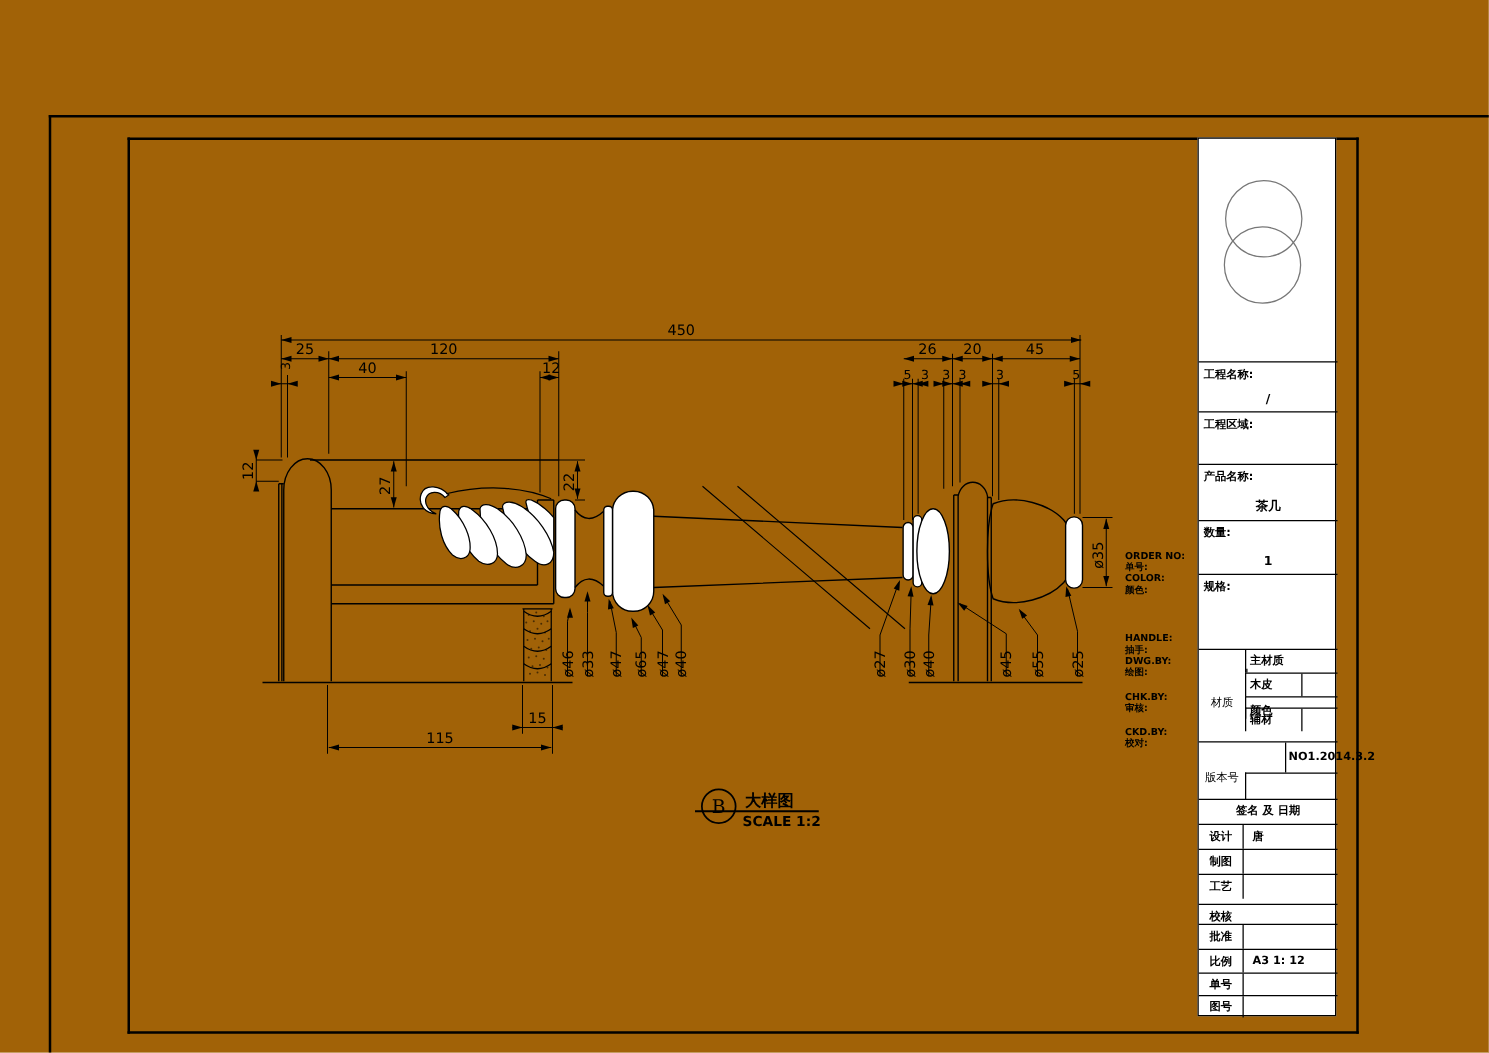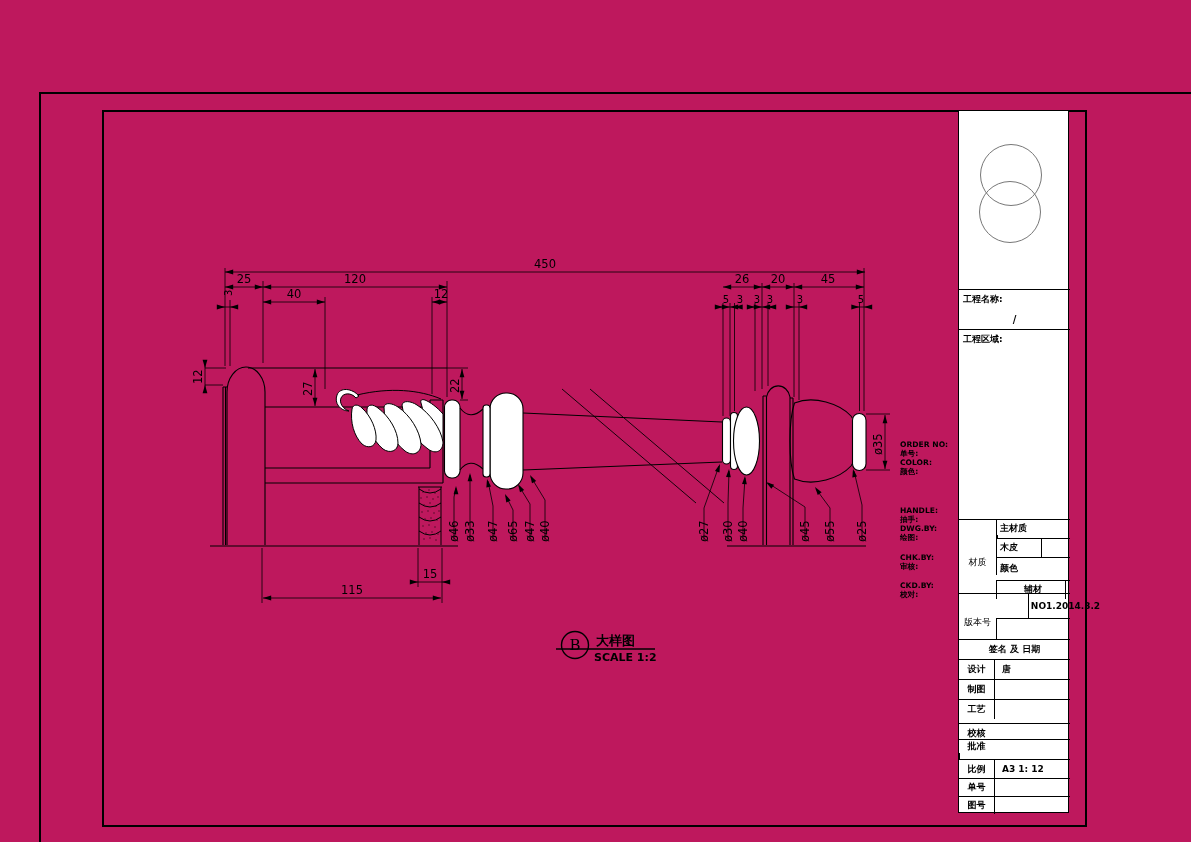--- a/index.html
+++ b/index.html
@@ -1,17 +1,17 @@
 <!DOCTYPE html>
 <html><head>
 <meta charset="utf-8">
 <style>
   html,body{margin:0;padding:0;background:#fff;width:1191px;height:842px;
     font-family:"DejaVu Sans",sans-serif;color:#000;overflow:hidden;}
-  #page{position:absolute;left:0;top:0;width:1191px;height:842px;background:#be185d;}
+  #page{position:absolute;left:0;top:0;width:1191px;height:842px;background:#a16207;}
   svg{position:absolute;left:0;top:0;}
   .tb{position:absolute;left:958px;top:110px;width:111px;height:703px;
       border:1.5px solid #000;box-sizing:border-box;background:#fff;font-size:9px;}
   .tb .cell{position:absolute;left:0;width:111px;border-top:1px solid #000;box-sizing:border-box;}
   .tb .lab{position:absolute;left:4px;top:3px;font-weight:bold;white-space:nowrap;}
   .tb .val{position:absolute;left:0;right:0;bottom:4px;text-align:center;font-weight:bold;font-size:10px;}
   .tb .vlab{position:absolute;left:0;width:37px;top:12px;bottom:0;display:flex;align-items:center;justify-content:center;font-weight:normal;}
   .subrow{position:absolute;left:37px;width:74px;box-sizing:border-box;border-left:1px solid #000;border-top:1px solid #000;display:flex;}
   .subrow .sl{width:44px;box-sizing:border-box;padding:2px 0 0 3px;font-weight:bold;}
   .subrow .sv{flex:1;border-left:1px solid #000;}
@@ -256,36 +256,47 @@
       <div class="circle" style="left:21px;top:33px;"></div>
       <div class="circle" style="left:20px;top:70px;"></div>
     </div>
     <div class="cell" style="top:218px;height:42px;">
       <span class="lab">工程区域:</span>
     </div>
     <div class="cell" style="top:178px;height:40px;">
       <span class="lab">工程名称:</span>
       <span class="val">/</span>
     </div>
+    <div class="cell" style="top:260px;height:45px;">
+      <span class="lab">产品名称:</span>
+      <span class="val">茶几</span>
+    </div>
+    <div class="cell" style="top:305px;height:43px;">
+      <span class="lab">数量:</span>
+      <span class="val">1</span>
+    </div>
+    <div class="cell" style="top:348px;height:60px;">
+      <span class="lab">规格:</span>
+    </div>
 
     <div class="cell" style="top:408px;height:74px;">
       <span class="vlab">材质</span>
       <div class="subrow" style="top:0;height:18px;border-top:none;flex-direction:column;">
         <span class="sl">主材质</span>
         <span class="sv"></span>
       </div>
       <div class="subrow" style="top:18px;height:19px;">
         <span class="sl">木皮</span>
         <span class="sv"></span>
       </div>
       <div class="subrow" style="top:37px;height:18px;align-items:flex-end;">
         <span class="sl">颜色</span>
         <span class="sv"></span>
       </div>
-      <div class="subrow" style="top:60px;height:19px;padding-left:24px;">
+      <div class="subrow" style="top:46px;height:19px;">
         <span class="sl">辅材</span>
         <span class="sv"></span>
       </div>
     </div>
 
     <div class="cell" style="top:482px;height:46px;">
       <span class="vlab">版本号</span>
       <div style="position:absolute;left:37px;top:0;width:74px;height:24px;border-left:1px solid #000;box-sizing:border-box;display:flex;align-items:center;justify-content:center;font-weight:bold;margin-left:32px;">NO1.2014.3.2</div>
       <div style="position:absolute;left:37px;top:24px;width:74px;height:22px;border-left:1px solid #000;border-top:1px solid #000;box-sizing:border-box;"></div>
     </div>
@@ -303,21 +314,21 @@
       <span class="rv"></span>
     </div>
     <div class="srow" style="top:588px;height:20px;">
       <span class="rl">工艺</span>
       <span class="rv"></span>
     </div>
     <div class="srow" style="top:612px;height:20px;align-items:center;">
       <span class="rl">校核</span>
       <span class="rv"></span>
     </div>
-    <div class="srow" style="top:628px;height:20px;flex-direction:column;">
+    <div class="srow" style="top:628px;height:20px;">
       <span class="rl">批准</span>
       <span class="rv"></span>
     </div>
     <div class="srow" style="top:648px;height:19px;">
       <span class="rl">比例</span>
       <span class="rv">A3 1: 12</span>
     </div>
     <div class="srow" style="top:667px;height:18px;">
       <span class="rl">单号</span>
       <span class="rv"></span>

